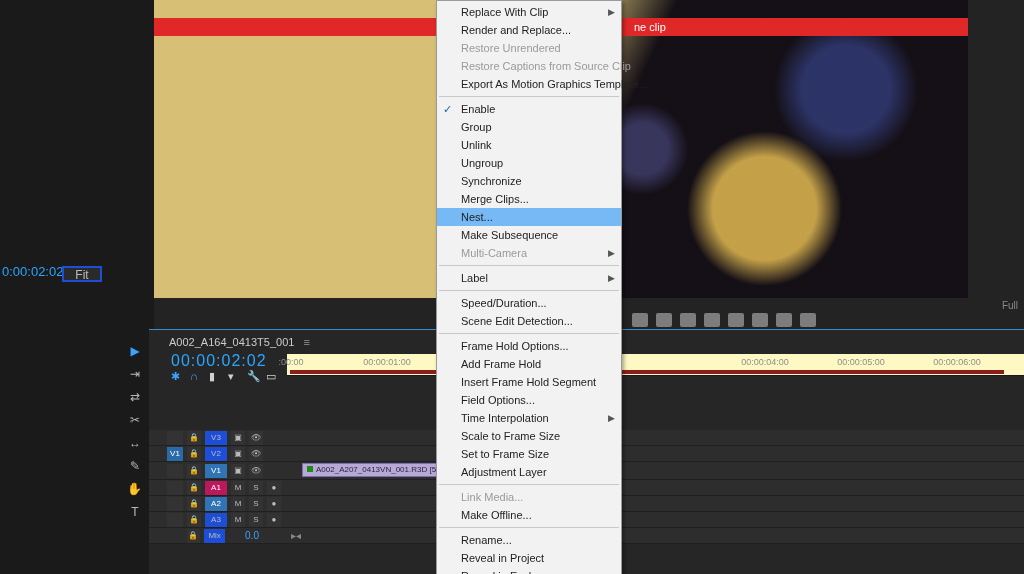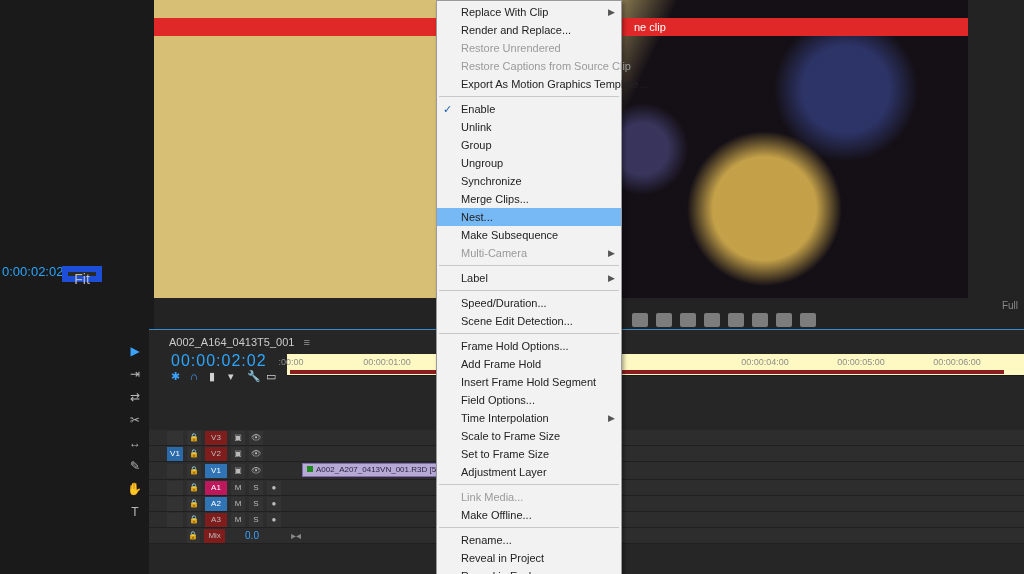--- a/index.html
+++ b/index.html
@@ -61,22 +61,22 @@
     left: 2px;
     top: 264px;
     color: #2aa6ff;
     font-size: 13px;
   }
   .fit-select {
     position: absolute;
     left: 62px; top: 266px;
     width: 40px; height: 16px;
     background: #2a2a2a;
-    border: 6px solid #1d4ed8;
-    font-size: 14px;
+    border: 2px solid #1d4ed8;
+    font-size: 12px;
     line-height: 14px;
     text-align: center;
     color: #bbb;
   }
   .full-label {
     position: absolute;
     right: 6px; top: 266px;
     color: #888;
     font-size: 10px;
     margin-top: 34px;
@@ -220,21 +220,21 @@
     padding-left: 4px;
   }
   .hbtn {
     width: 14px; height: 14px;
     background:#333;
     color:#bbb;
     font-size:8px;
     text-align:center;
     line-height:14px;
   }
-  .hbtn.lbl { background:#7f1d1d; width:22px; }
+  .hbtn.lbl { background:#1d4ed8; width:22px; }
   .clip-lane { flex:1; height:100%; position:relative; }
   .clip {
     position: absolute;
     left: 1px;
     top: 1px;
     height: 14px;
     width: 180px;
     background: #b7a9d6;
     border: 1px solid #7e6cad;
     font-size: 8px;
@@ -423,22 +423,22 @@
 </div>
 
 <div class="ctx" id="ctx">
     <div class="mi">Replace With Clip<span class="sub">▶</span></div>
     <div class="mi">Render and Replace...</div>
     <div class="mi dis">Restore Unrendered</div>
     <div class="mi dis">Restore Captions from Source Clip</div>
     <div class="mi">Export As Motion Graphics Template...</div>
     <div class="sep"></div>
     <div class="mi">Enable<span class="chk">✓</span></div>
+    <div class="mi">Group</div>
     <div class="mi">Unlink</div>
-    <div class="mi">Group</div>
     <div class="mi">Ungroup</div>
     <div class="mi">Synchronize</div>
     <div class="mi">Merge Clips...</div>
     <div class="mi hl">Nest...</div>
     <div class="mi">Make Subsequence</div>
     <div class="mi dis">Multi-Camera<span class="sub">▶</span></div>
     <div class="sep"></div>
     <div class="mi">Label<span class="sub">▶</span></div>
     <div class="sep"></div>
     <div class="mi">Speed/Duration...</div>

